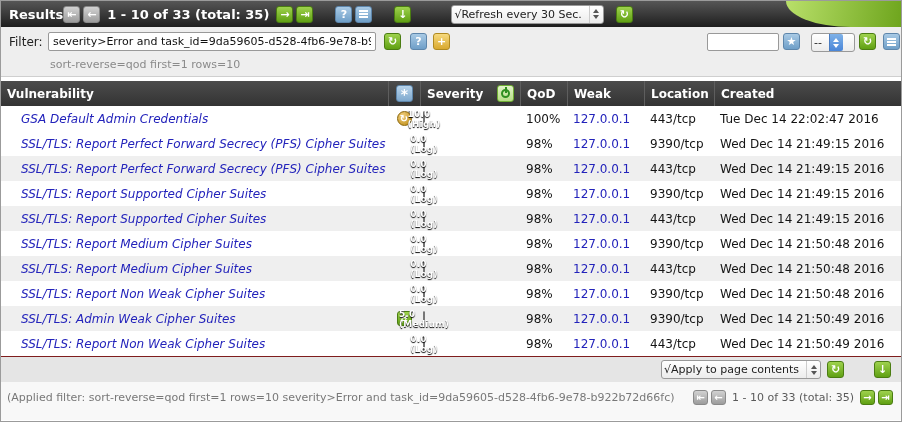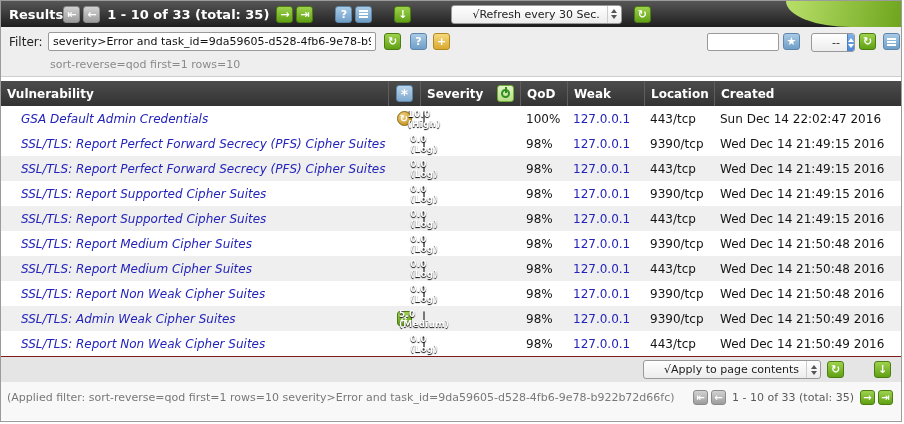--- a/index.html
+++ b/index.html
@@ -14,21 +14,21 @@
   .btn { width:17px; height:17px; border-radius:3px; display:inline-flex; align-items:center; justify-content:center; font-size:11px; font-weight:bold; color:#fff; line-height:1; flex:none; cursor:pointer; }
   .btn + .btn { margin-left:3px; }
   .btn.grey  { background:linear-gradient(#d2d2d2,#9c9c9c); border:1px solid #8a8a8a; cursor:default; }
   .btn.green { background:linear-gradient(#9ed24d,#60a013); border:1px solid #4b7d12; }
   .btn.blue  { background:linear-gradient(#a9cae5,#6f9fc8); border:1px solid #5e86ab; }
   .btn.yellow{ background:linear-gradient(#f6d97d,#d9a92f); border:1px solid #b08a20; }
   .sp12 { width:12px; flex:none; } .sp22 { width:22px; flex:none; } .sp40 { width:40px; flex:none; }
   .lines { display:block; width:9px; height:2px; background:#fff; box-shadow:0 3px 0 #fff,0 -3px 0 #fff; }
 
   
-  .select { height:19px; background:linear-gradient(#fff,#ececec); border:1px solid #999; border-radius:3px; display:inline-flex; align-items:center; font-size:11px; color:#222; padding-left:20px; cursor:pointer; white-space:nowrap; }
+  .select { height:19px; background:linear-gradient(#fff,#ececec); border:1px solid #999; border-radius:3px; display:inline-flex; align-items:center; font-size:11px; color:#222; padding-left:2px; cursor:pointer; white-space:nowrap; }
   .spin { height:100%; width:14px; margin-left:7px; display:flex; flex-direction:column; align-items:center; justify-content:center; gap:2px; border-left:1px solid #ccc; }
   .spin.bluecap { background:linear-gradient(#7fb2e8,#4a86d8); border-radius:0 2px 2px 0; border-left:1px solid #4a7cc0; }
   .tri-up   { width:0; height:0; border-left:3px solid transparent; border-right:3px solid transparent; border-bottom:4px solid #555; }
   .tri-down { width:0; height:0; border-left:3px solid transparent; border-right:3px solid transparent; border-top:4px solid #555; }
   .bluecap .tri-up { border-bottom-color:#fff; } .bluecap .tri-down { border-top-color:#fff; }
 
   
   .filterbar { position:relative; height:50px; background:#eeeeee; border-bottom:1px solid #cfcfcf; font-size:12px; color:#222; }
   .filter-label { position:absolute; left:8px; top:8px; }
   .filter-input { position:absolute; left:47px; top:5px; width:328px; height:19px; border:1px solid #999; border-radius:2px; font-size:11px; padding:0 4px; font-family:"DejaVu Sans",sans-serif; color:#111; background:#fff; }
@@ -195,21 +195,21 @@
     </div>
     <div class="c-sev">
       <span class="sevbar">
         <span class="sev-fill" style="width: 100%; background: rgb(196, 58, 16);"></span>
         <span class="sev-label">10.0 (High)</span>
       </span>
     </div>
     <div class="c-qod">100%</div>
     <div class="c-host"><span class="link">127.0.0.1</span></div>
     <div class="c-loc">443/tcp</div>
-    <div class="c-created">Sun Dec 14 22:02:47 2016</div>
+    <div class="c-created">Tue Dec 14 22:02:47 2016</div>
   </div>
 
   <div class="row">
     <div class="c-vuln"><span class="link">SSL/TLS: Report Perfect Forward Secrecy (PFS) Cipher Suites</span></div>
     <div class="c-sol">
       
       
     </div>
     <div class="c-sev">
       <span class="sevbar">

